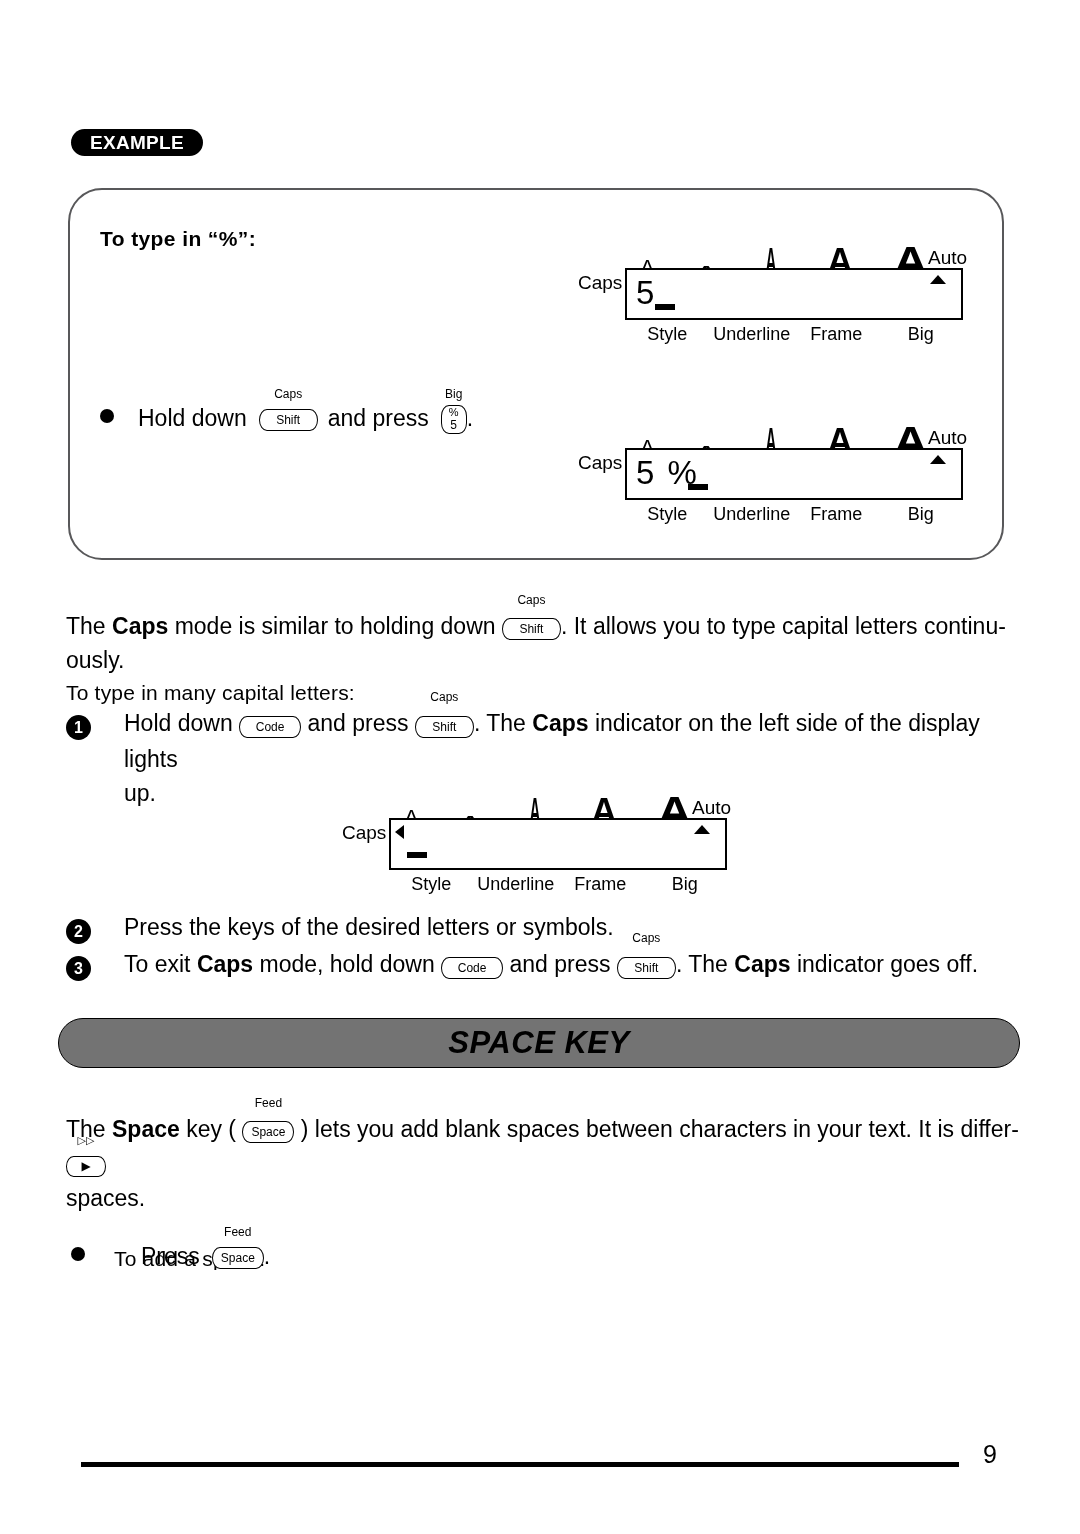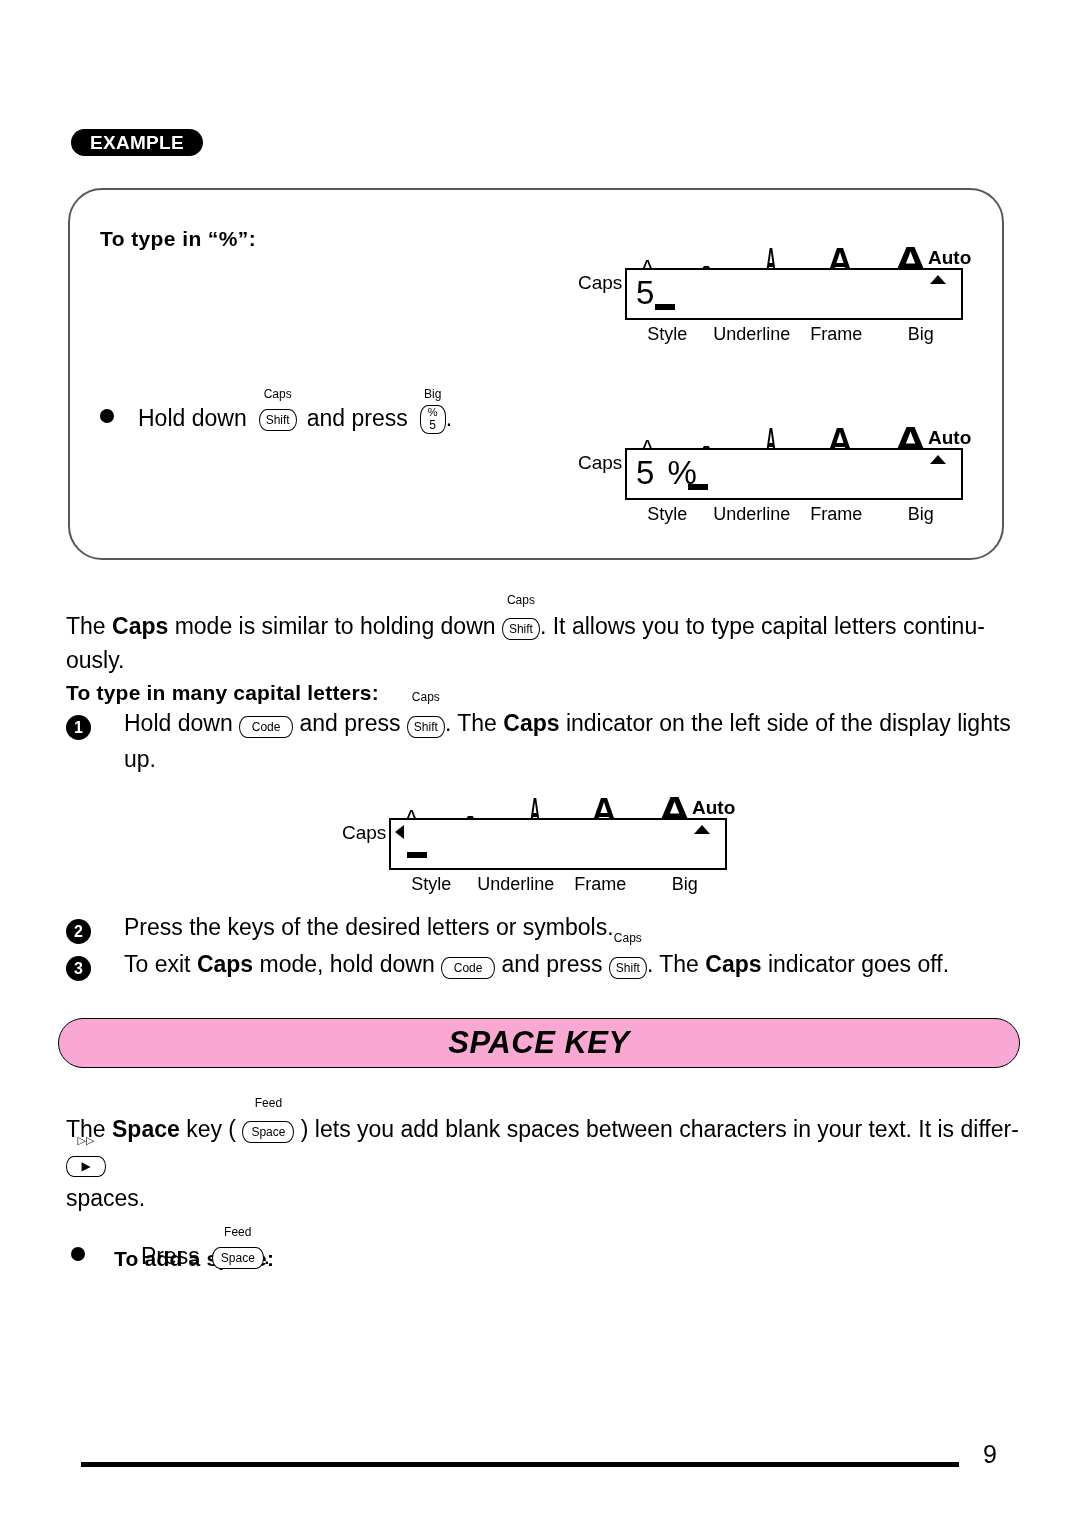--- a/index.html
+++ b/index.html
@@ -87,23 +87,23 @@
     background: #fff;
     font-family: "Liberation Sans", sans-serif;
     line-height: 1;
   }
   .keycap .kc-label {
     display: block;
     font-size: 13px;
     padding: 3px 6px 3px 6px;
     white-space: nowrap;
   }
-  .keycap.k-shift { width: 38px; text-align: center; }
+  .keycap.k-shift { width: 59px; text-align: center; }
   .keycap.k-shift .kc-label { font-size: 12px; padding: 4px 2px; }
-  .keycap.k-code { width: 54px; text-align: center; }
+  .keycap.k-code { width: 62px; text-align: center; }
   .keycap.k-code .kc-label { font-size: 12px; padding: 4px 2px; }
   .keycap.k-space { width: 52px; }
   .keycap.k-space .kc-label { font-size: 12px; padding: 4px 2px; }
   .keycap.k-pct { width: 26px; }
   .keycap.k-pct .kc-label { font-size: 11px; padding: 1px 0; }
   .keycap.k-pct .kc-label2 { display: block; font-size: 12px; padding: 0 0 2px 0; }
   .keycap.k-cursor { width: 40px; }
   .keycap.k-cursor .kc-label { font-size: 12px; padding: 3px 0 4px 0; }
 
   .key-top {
@@ -140,21 +140,20 @@
   }
   .a-glyph { font-family: "Liberation Sans", sans-serif; line-height: 0.85; }
   .a1 { font-size: 22px; }
   .a2 { font-size: 23px; font-weight: bold; transform: scaleY(0.62) scaleX(1.18); transform-origin: bottom center; }
   .a3 { font-size: 36px; font-weight: bold; transform: scaleX(0.42); transform-origin: bottom center; }
   .a4 { font-size: 36px; font-weight: bold; }
   .a5 { font-size: 40px; font-weight: bold; transform: scaleX(1.18); transform-origin: bottom center; }
   .lcd-auto {
     position: absolute;
     font-size: 19px;
-    font-weight: bold;
   }
   .lcd-caps {
     position: absolute;
     font-size: 19px;
   }
   .lcd-bottom-row {
     position: absolute;
     display: flex;
     font-size: 18px;
   }
@@ -190,21 +189,21 @@
   .para {
     position: absolute;
     font-size: 23px;
     line-height: 33px;
   }
   .para b { font-weight: bold; }
 
   .sub-heading {
     position: absolute;
     font-size: 21px;
-    font-weight: bold;
+    font-weight: normal;
     letter-spacing: 0.2px;
   }
 
   .num-circle {
     display: inline-block;
     width: 25px;
     height: 25px;
     border-radius: 50%;
     background: #000;
     color: #fff;
@@ -229,21 +228,21 @@
     display: block;
   }
 
   
   .banner {
     position: absolute;
     left: 58px;
     top: 1018px;
     width: 962px;
     height: 50px;
-    background: #f9a8d4;
+    background: #737373;
     border: 1.6px solid #000;
     border-radius: 25px;
     box-sizing: border-box;
     display: flex;
     align-items: center;
     justify-content: center;
   }
   .banner-title {
     font-size: 31px;
     font-weight: bold;

